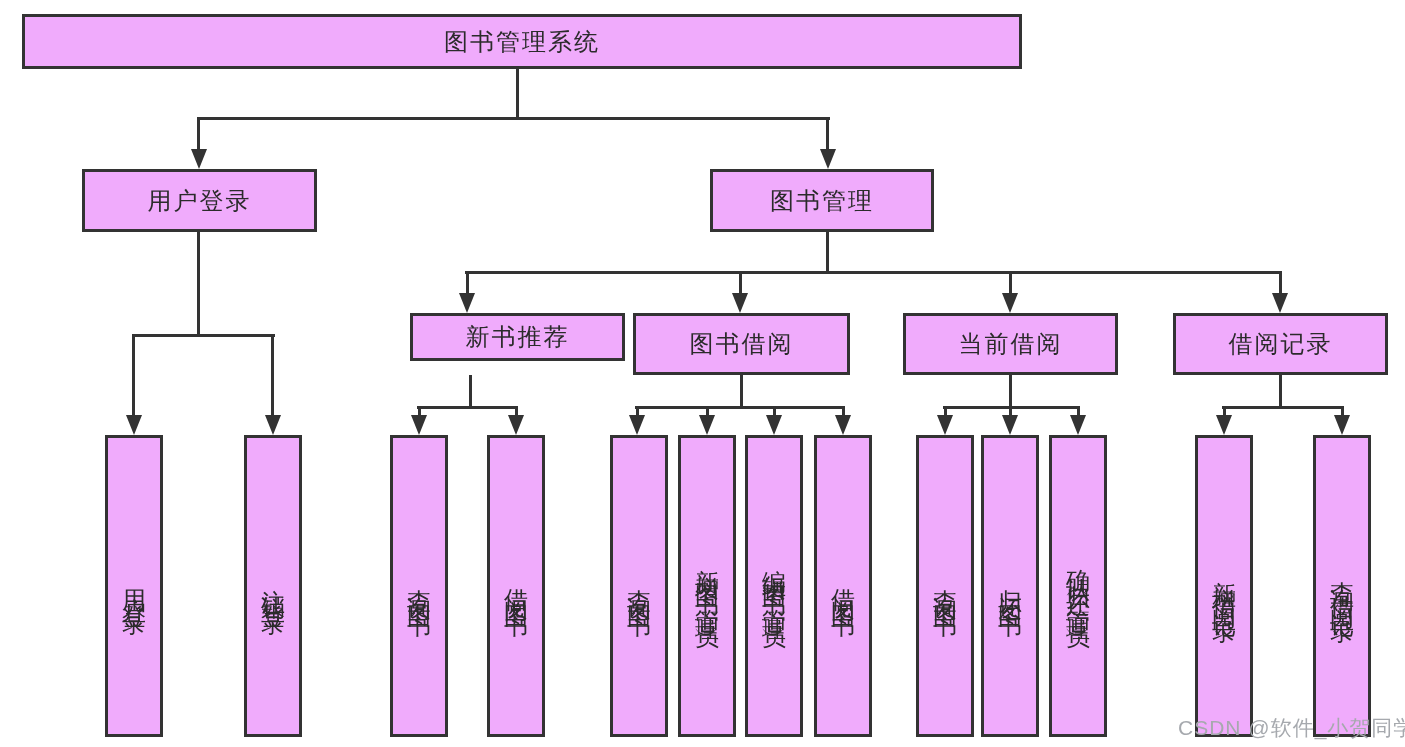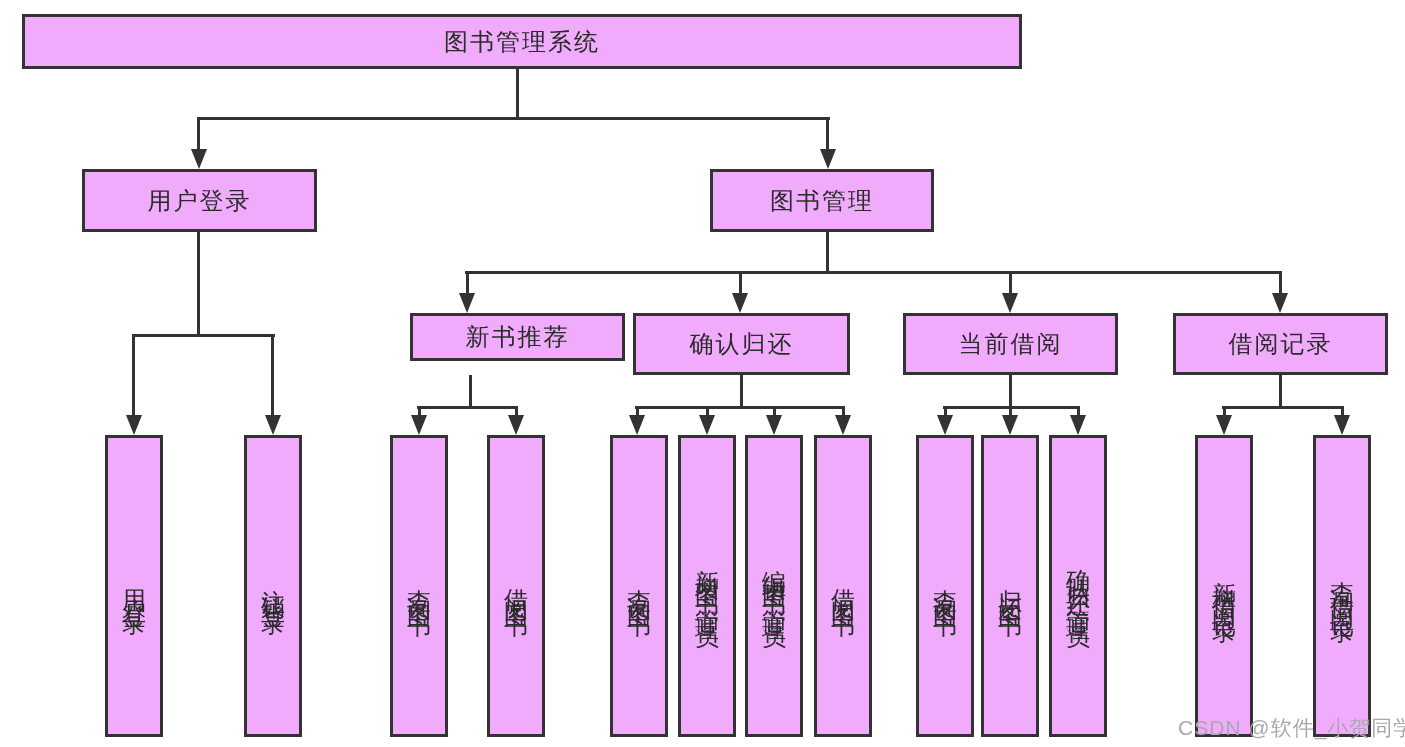--- a/index.html
+++ b/index.html
@@ -92,21 +92,21 @@
   <div class="arrow" style="left:732px; top:293px;"></div>
   <div class="vline" style="left:1009px; top:271px; height:24px;"></div>
   <div class="arrow" style="left:1002px; top:293px;"></div>
   <div class="vline" style="left:1279px; top:271px; height:24px;"></div>
   <div class="arrow" style="left:1272px; top:293px;"></div>
 
   <div class="box" style="left:373px; top:313px; width:215px; height:48px;margin-left:37px;">
     <span>新书推荐</span>
   </div>
   <div class="box" style="left:633px; top:313px; width:217px; height:62px;">
-    <span>确认归还</span>
+    <span>图书借阅</span>
   </div>
   <div class="box" style="left:903px; top:313px; width:215px; height:62px;">
     <span>当前借阅</span>
   </div>
   <div class="box" style="left:1173px; top:313px; width:215px; height:62px;">
     <span>借阅记录</span>
   </div>
 
   <div class="vline" style="left:469px; top:375px; height:34px;"></div>
   <div class="hline" style="left:417px; top:406px; width:101px;"></div>

